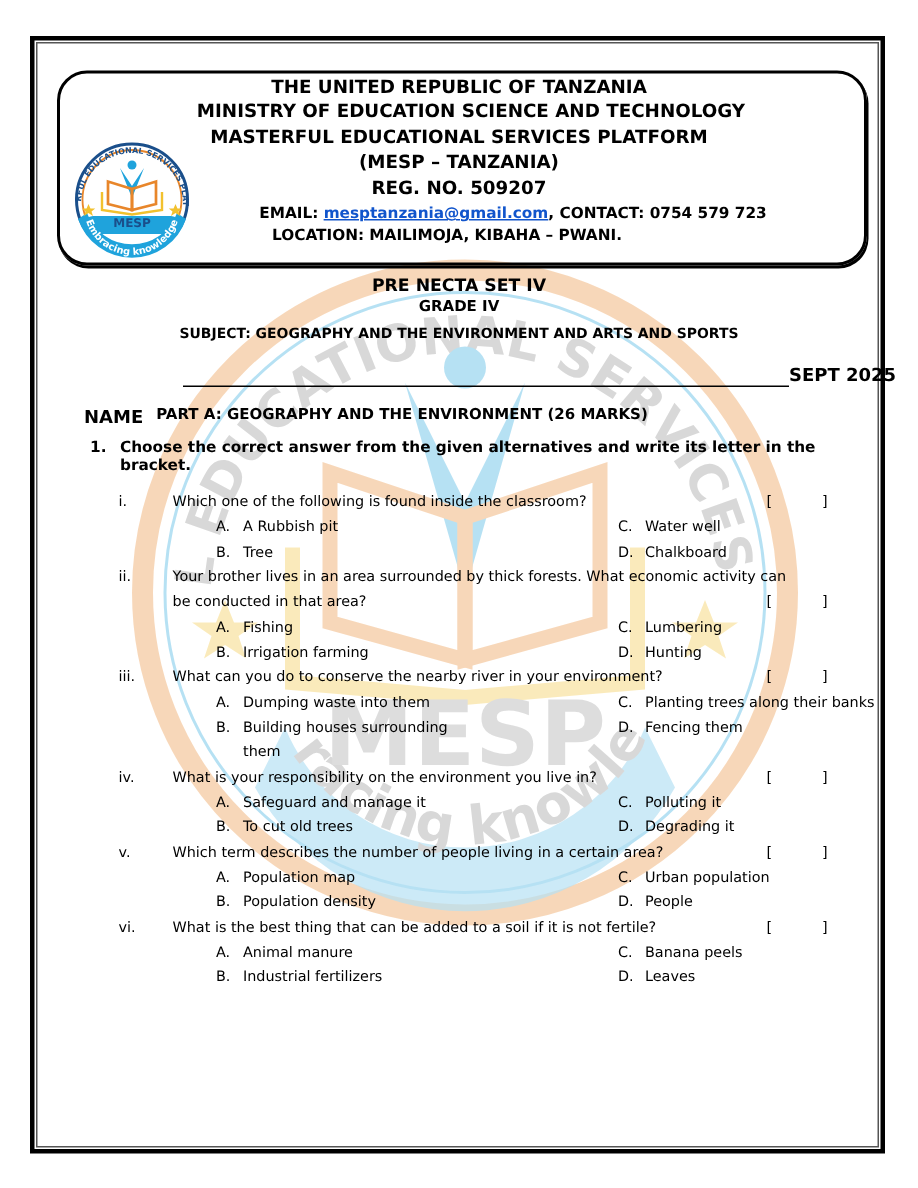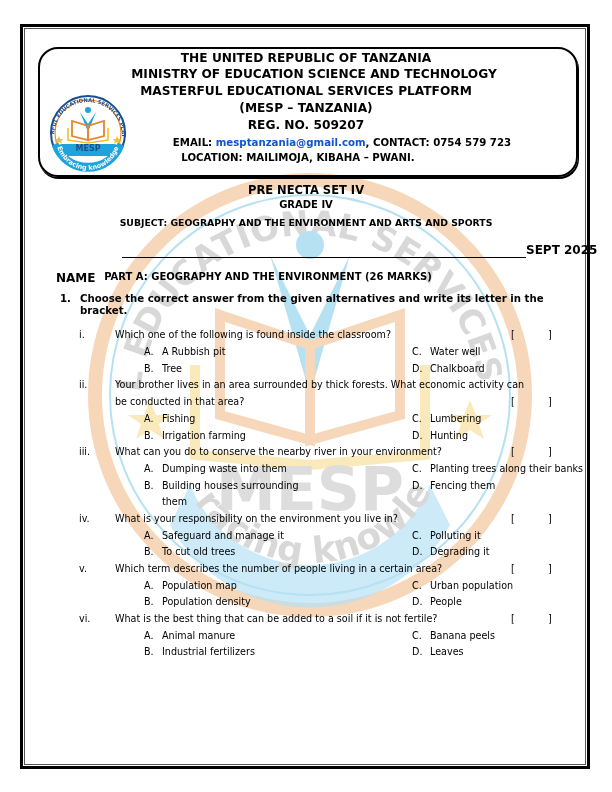--- a/index.html
+++ b/index.html
@@ -13,21 +13,21 @@
                 border:2px solid #000; border-radius:20px; box-shadow:1px 2px 0 #000; }
   .logo { position:absolute; left:42px; top:94px; width:92px; height:78px; }
   .hdr-line { position:absolute; left:0; width:612px; text-align:center; font-weight:bold; white-space:nowrap; }
   .h1 { top:51px; font-size:12.2px; }
   .h2 { top:67px; font-size:12.2px; left:8px; }
   .h3 { top:84px; font-size:12.2px; }
   .h4 { top:101px; font-size:12.2px; }
   .h5 { top:118px; font-size:12.2px; }
   .h6 { top:137px; font-size:10.2px; left:36px; }
   .h7 { top:152px; font-size:10.2px; left:-8px; }
-  .email-link { color:#1155cc; }
+  .email-link { color:#1155cc; text-decoration:underline; }
   .watermark { position:absolute; left:80px; top:165px; width:460px; height:460px; opacity:0.32; pointer-events:none; }
   .title { position:absolute; left:0; width:612px; text-align:center; font-weight:bold; white-space:nowrap; }
   .t1 { top:183px; font-size:11.5px; }
   .t2 { top:199px; font-size:10px; }
   .t3 { top:217px; font-size:9.3px; }
   .name-row { position:absolute; left:56px; top:243px; width:530px; height:18px; font-weight:bold; font-size:12px; }
   .name-label { position:absolute; left:0; top:0; font-family:"DejaVu Sans", sans-serif;margin-top:28px; }
   .name-line { position:absolute; left:66px; top:14px; width:404px; border-bottom:1px solid #000; }
   .date-label { position:absolute; left:470px; top:0; white-space:nowrap; }
   .part-title { position:absolute; left:0; width:536px; top:271px; text-align:center; font-weight:bold; font-size:10px; }

